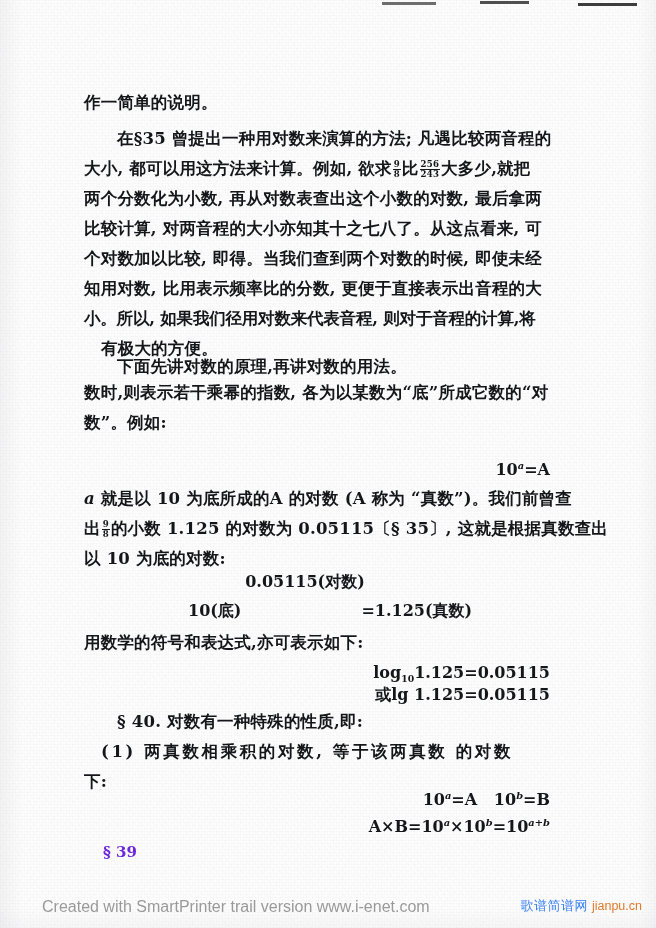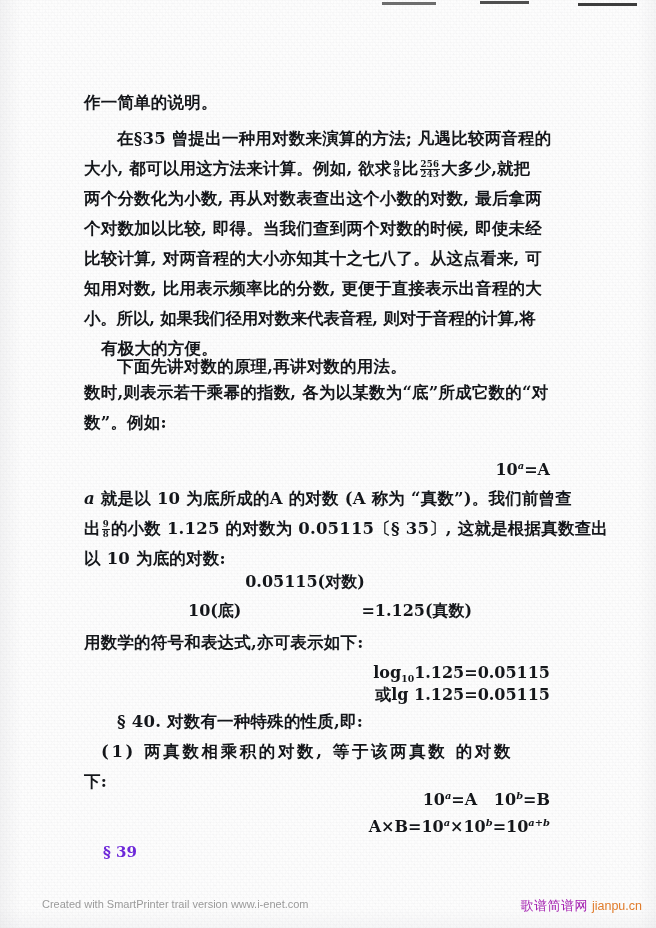--- a/index.html
+++ b/index.html
@@ -127,35 +127,35 @@
     font-family: "DejaVu Serif", "Liberation Serif", serif;
     white-space: nowrap;
   }
 
   
   #footer-left {
     position: absolute;
     left: 42px;
     top: 898px;
     font-family: "Liberation Sans", "DejaVu Sans", sans-serif;
-    font-size: 11px;
+    font-size: 16px;
     color: #9a9a9a;
     white-space: nowrap;
     z-index: 4;
   }
   #footer-right {
     position: absolute;
     right: 14px;
     top: 897px;
     white-space: nowrap;
     z-index: 4;
     font-size: 13px;
   }
   #footer-right .cn {
-    color: #a21caf;
+    color: #3b82f6;
     font-family: "DejaVu Serif", "Liberation Serif", serif;
     letter-spacing: 0.5px;
   }
   #footer-right .url {
     color: #e07b2a;
     font-family: "Liberation Sans", "DejaVu Sans", sans-serif;
     font-size: 12.5px;
     margin-left: 4px;
   }
 </style>
@@ -180,22 +180,22 @@
     <div class="line">
       <span>大小, 都可以用这方法来计算。例如, 欲求</span><span class="frac">
           <span class="num">9</span>
           <span class="den">8</span>
         </span><span>比</span><span class="frac">
           <span class="num">256</span>
           <span class="den">243</span>
         </span><span>大多少,就把</span>
     </div>
     <div class="line">两个分数化为小数, 再从对数表查出这个小数的对数, 最后拿两</div>
+    <div class="line">比较计算, 对两音程的大小亦知其十之七八了。从这点看来, 可</div>
     <div class="line">个对数加以比较, 即得。当我们查到两个对数的时候, 即使未经</div>
-    <div class="line">比较计算, 对两音程的大小亦知其十之七八了。从这点看来, 可</div>
     <div class="line">知用对数, 比用表示频率比的分数, 更便于直接表示出音程的大</div>
     <div class="line justify-tight">小。所以, 如果我们径用对数来代表音程, 则对于音程的计算,将</div>
     <div class="line indent2">有极大的方便。</div>
   </div>
 
   <div class="text-block" style="top:352px;">
     <div class="line indent1">下面先讲对数的原理,再讲对数的用法。</div>
   </div>
 
   <div class="text-block" style="top:378px;">

